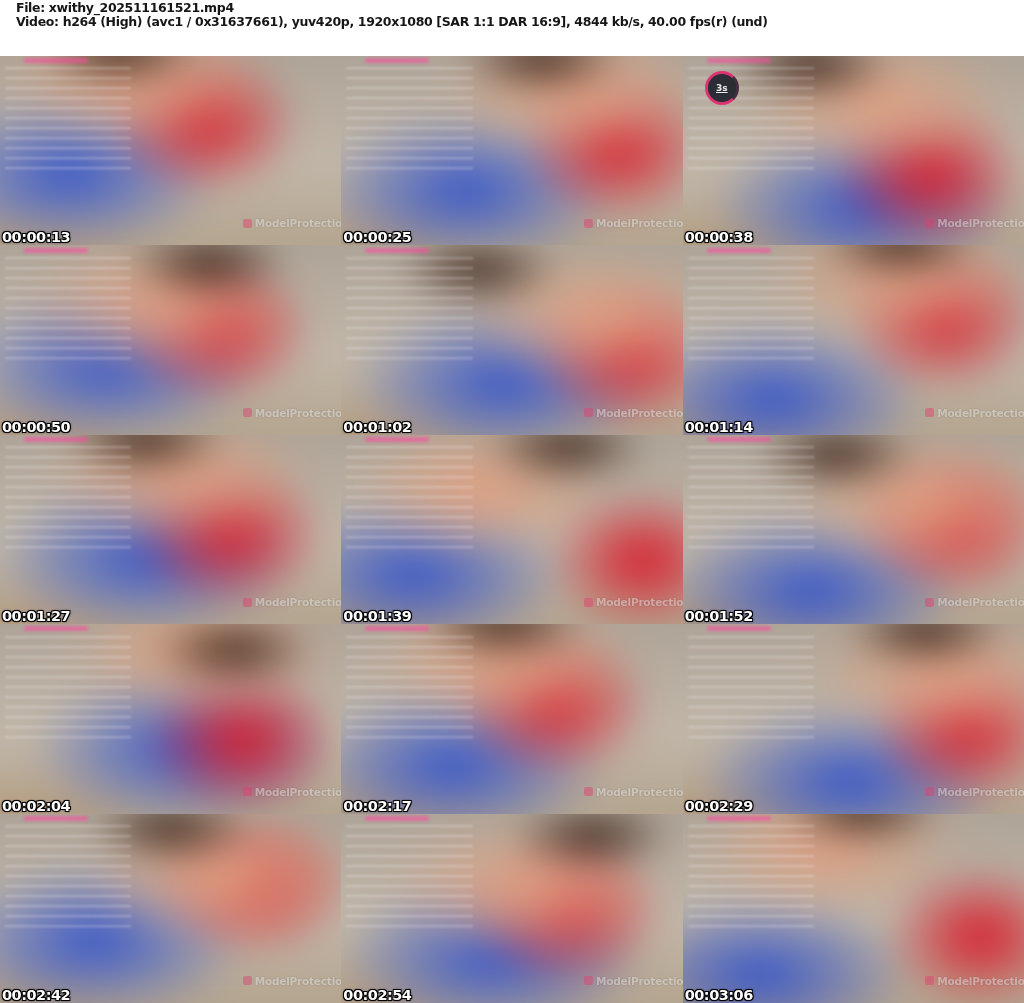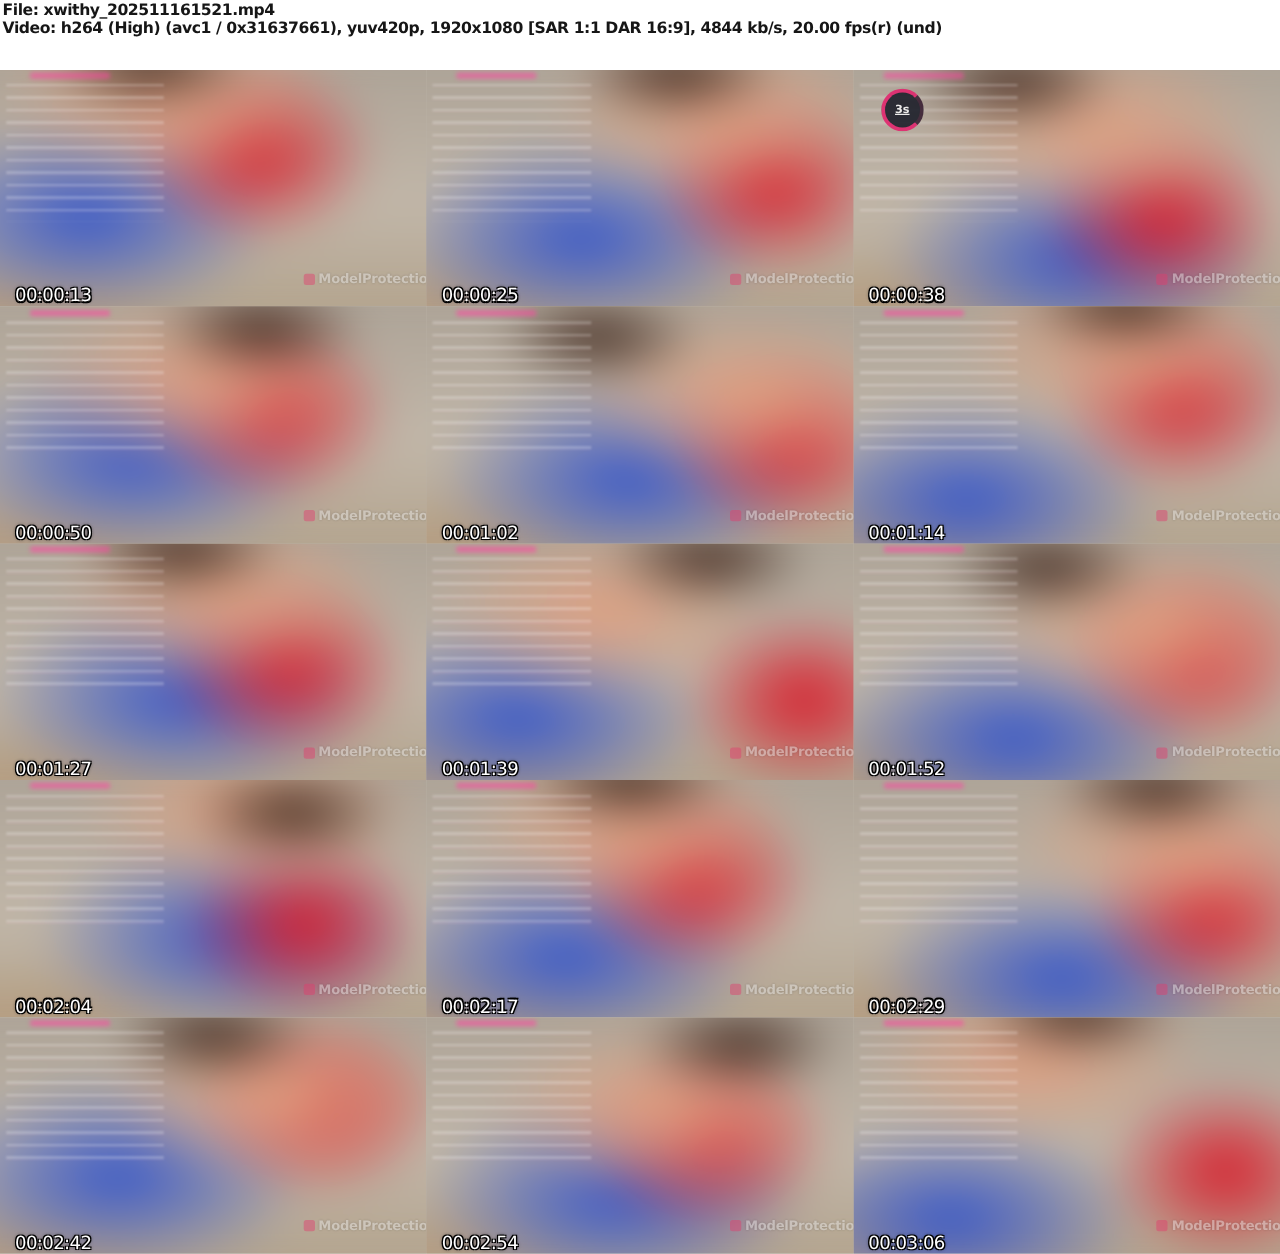--- a/index.html
+++ b/index.html
@@ -3,21 +3,21 @@
 <meta charset="utf-8">
 <style>
   * { margin: 0; padding: 0; box-sizing: border-box; }
   html, body { width: 1024px; height: 1003px; overflow: hidden; background: #ffffff; }
   body { font-family: "DejaVu Sans", sans-serif; }
 
   
   .meta {
     width: 1024px; height: 56px;
     background: #ffffff;
-    padding: 1px 0 0 2px;
+    padding: 1px 0 0 16px;
   }
   .meta-line {
     font-size: 12.5px;
     line-height: 13.6px;
     font-weight: bold;
     color: #161616;
     letter-spacing: -0.35px;
     white-space: nowrap;
   }
 
@@ -108,39 +108,39 @@
     color: #e6e6e6;
     font-size: 10.5px;
     font-weight: bold;
     letter-spacing: -0.2px;
     text-shadow: 0 0 2px rgba(0,0,0,0.45);
   }
 
   
   .timestamp {
     position: absolute;
-    left: 12px; bottom: 0px;
+    left: 2px; bottom: 0px;
     color: #ffffff;
     font-size: 14.5px;
-    font-weight: normal;
+    font-weight: bold;
     letter-spacing: -0.5px;
     text-shadow:
       -1px -1px 0 #000, 1px -1px 0 #000,
       -1px  1px 0 #000, 1px  1px 0 #000,
        0 0 3px #000;
   }
 </style>
 </head>
 <body>
 
 <div class="sheet">
 
   <header class="meta">
     <div class="meta-line">File: xwithy_202511161521.mp4</div>
-    <div class="meta-line">Video: h264 (High) (avc1 / 0x31637661), yuv420p, 1920x1080 [SAR 1:1 DAR 16:9], 4844 kb/s, 20.00 fps(r) (und)</div>
+    <div class="meta-line">Video: h264 (High) (avc1 / 0x31637661), yuv420p, 1920x1080 [SAR 1:1 DAR 16:9], 4844 kb/s, 40.00 fps(r) (und)</div>
   </header>
 
   <div class="grid" id="grid">
       <div class="thumb">
     <div class="art" style="--tx: 26%; --ty: 60%; --rx: 58%; --ry: 38%; --sx: 42%; --sy: 20%; --hx: 38%; --hy: 8%;"></div>
     <div class="overlay-menu"></div>
     <div class="overlay-pink"></div>
     <div class="watermark">
       <span class="wm-logo"></span>
       <span class="wm-text">ModelProtection</span>

